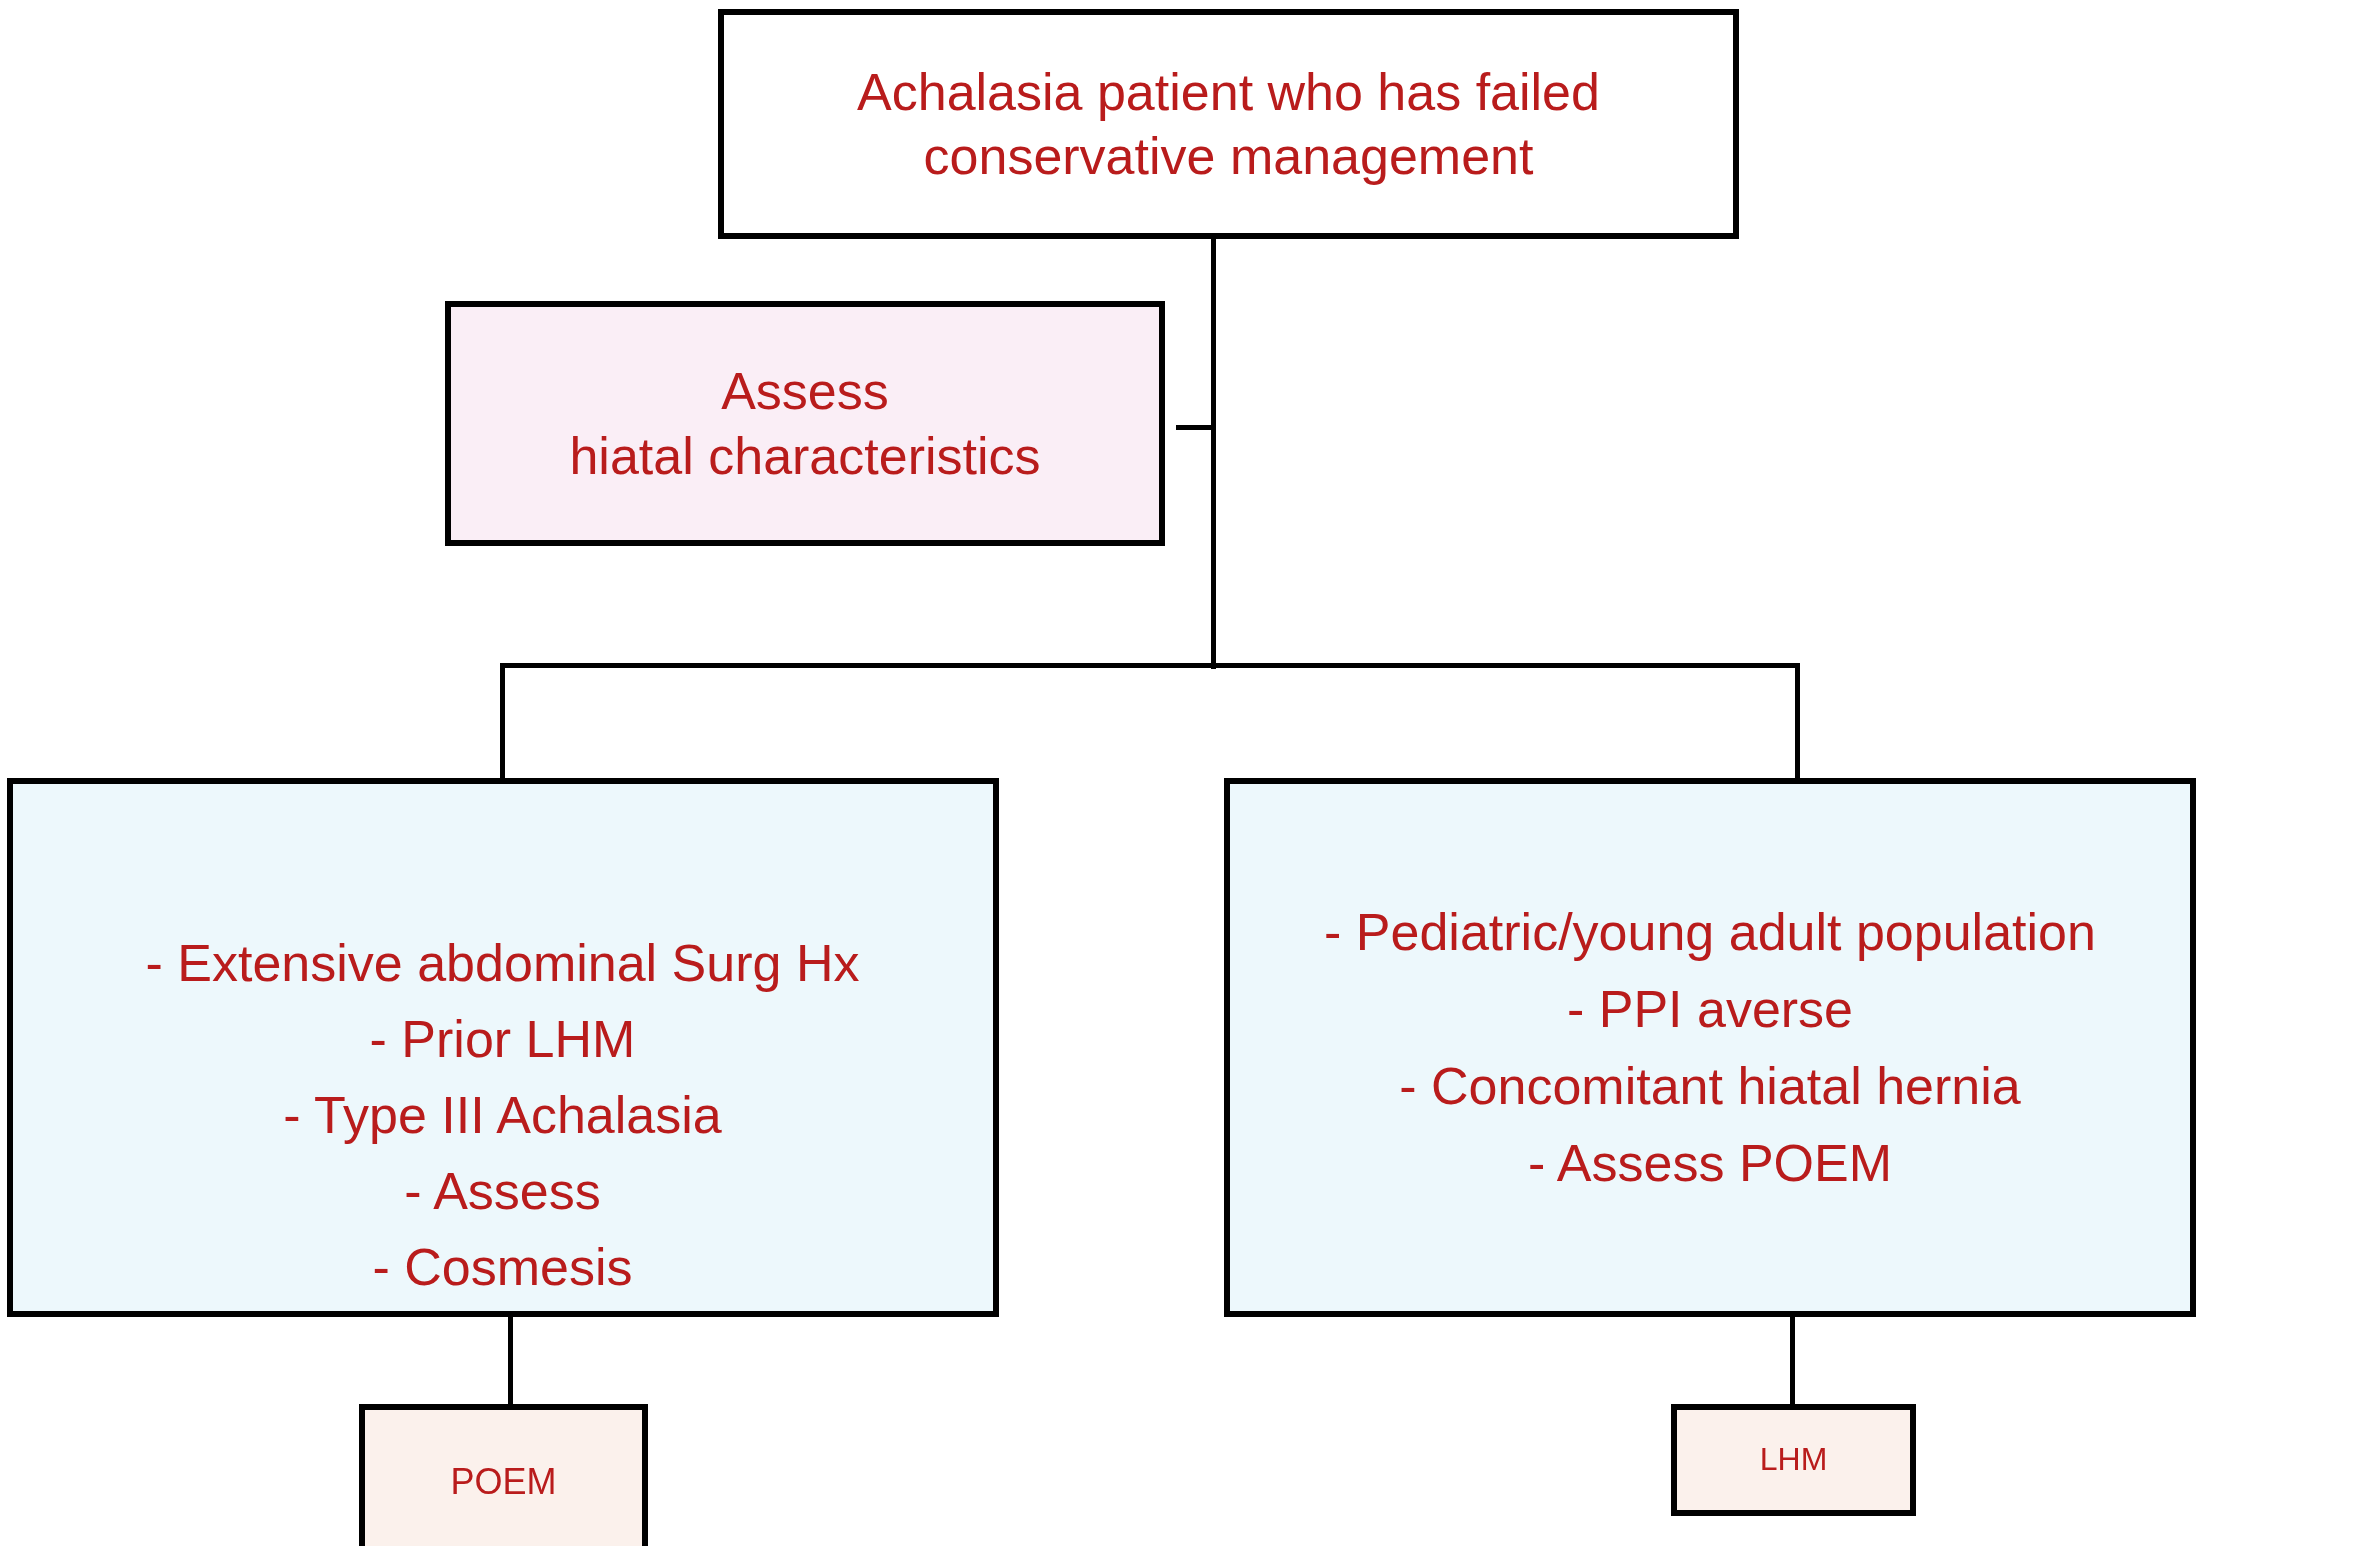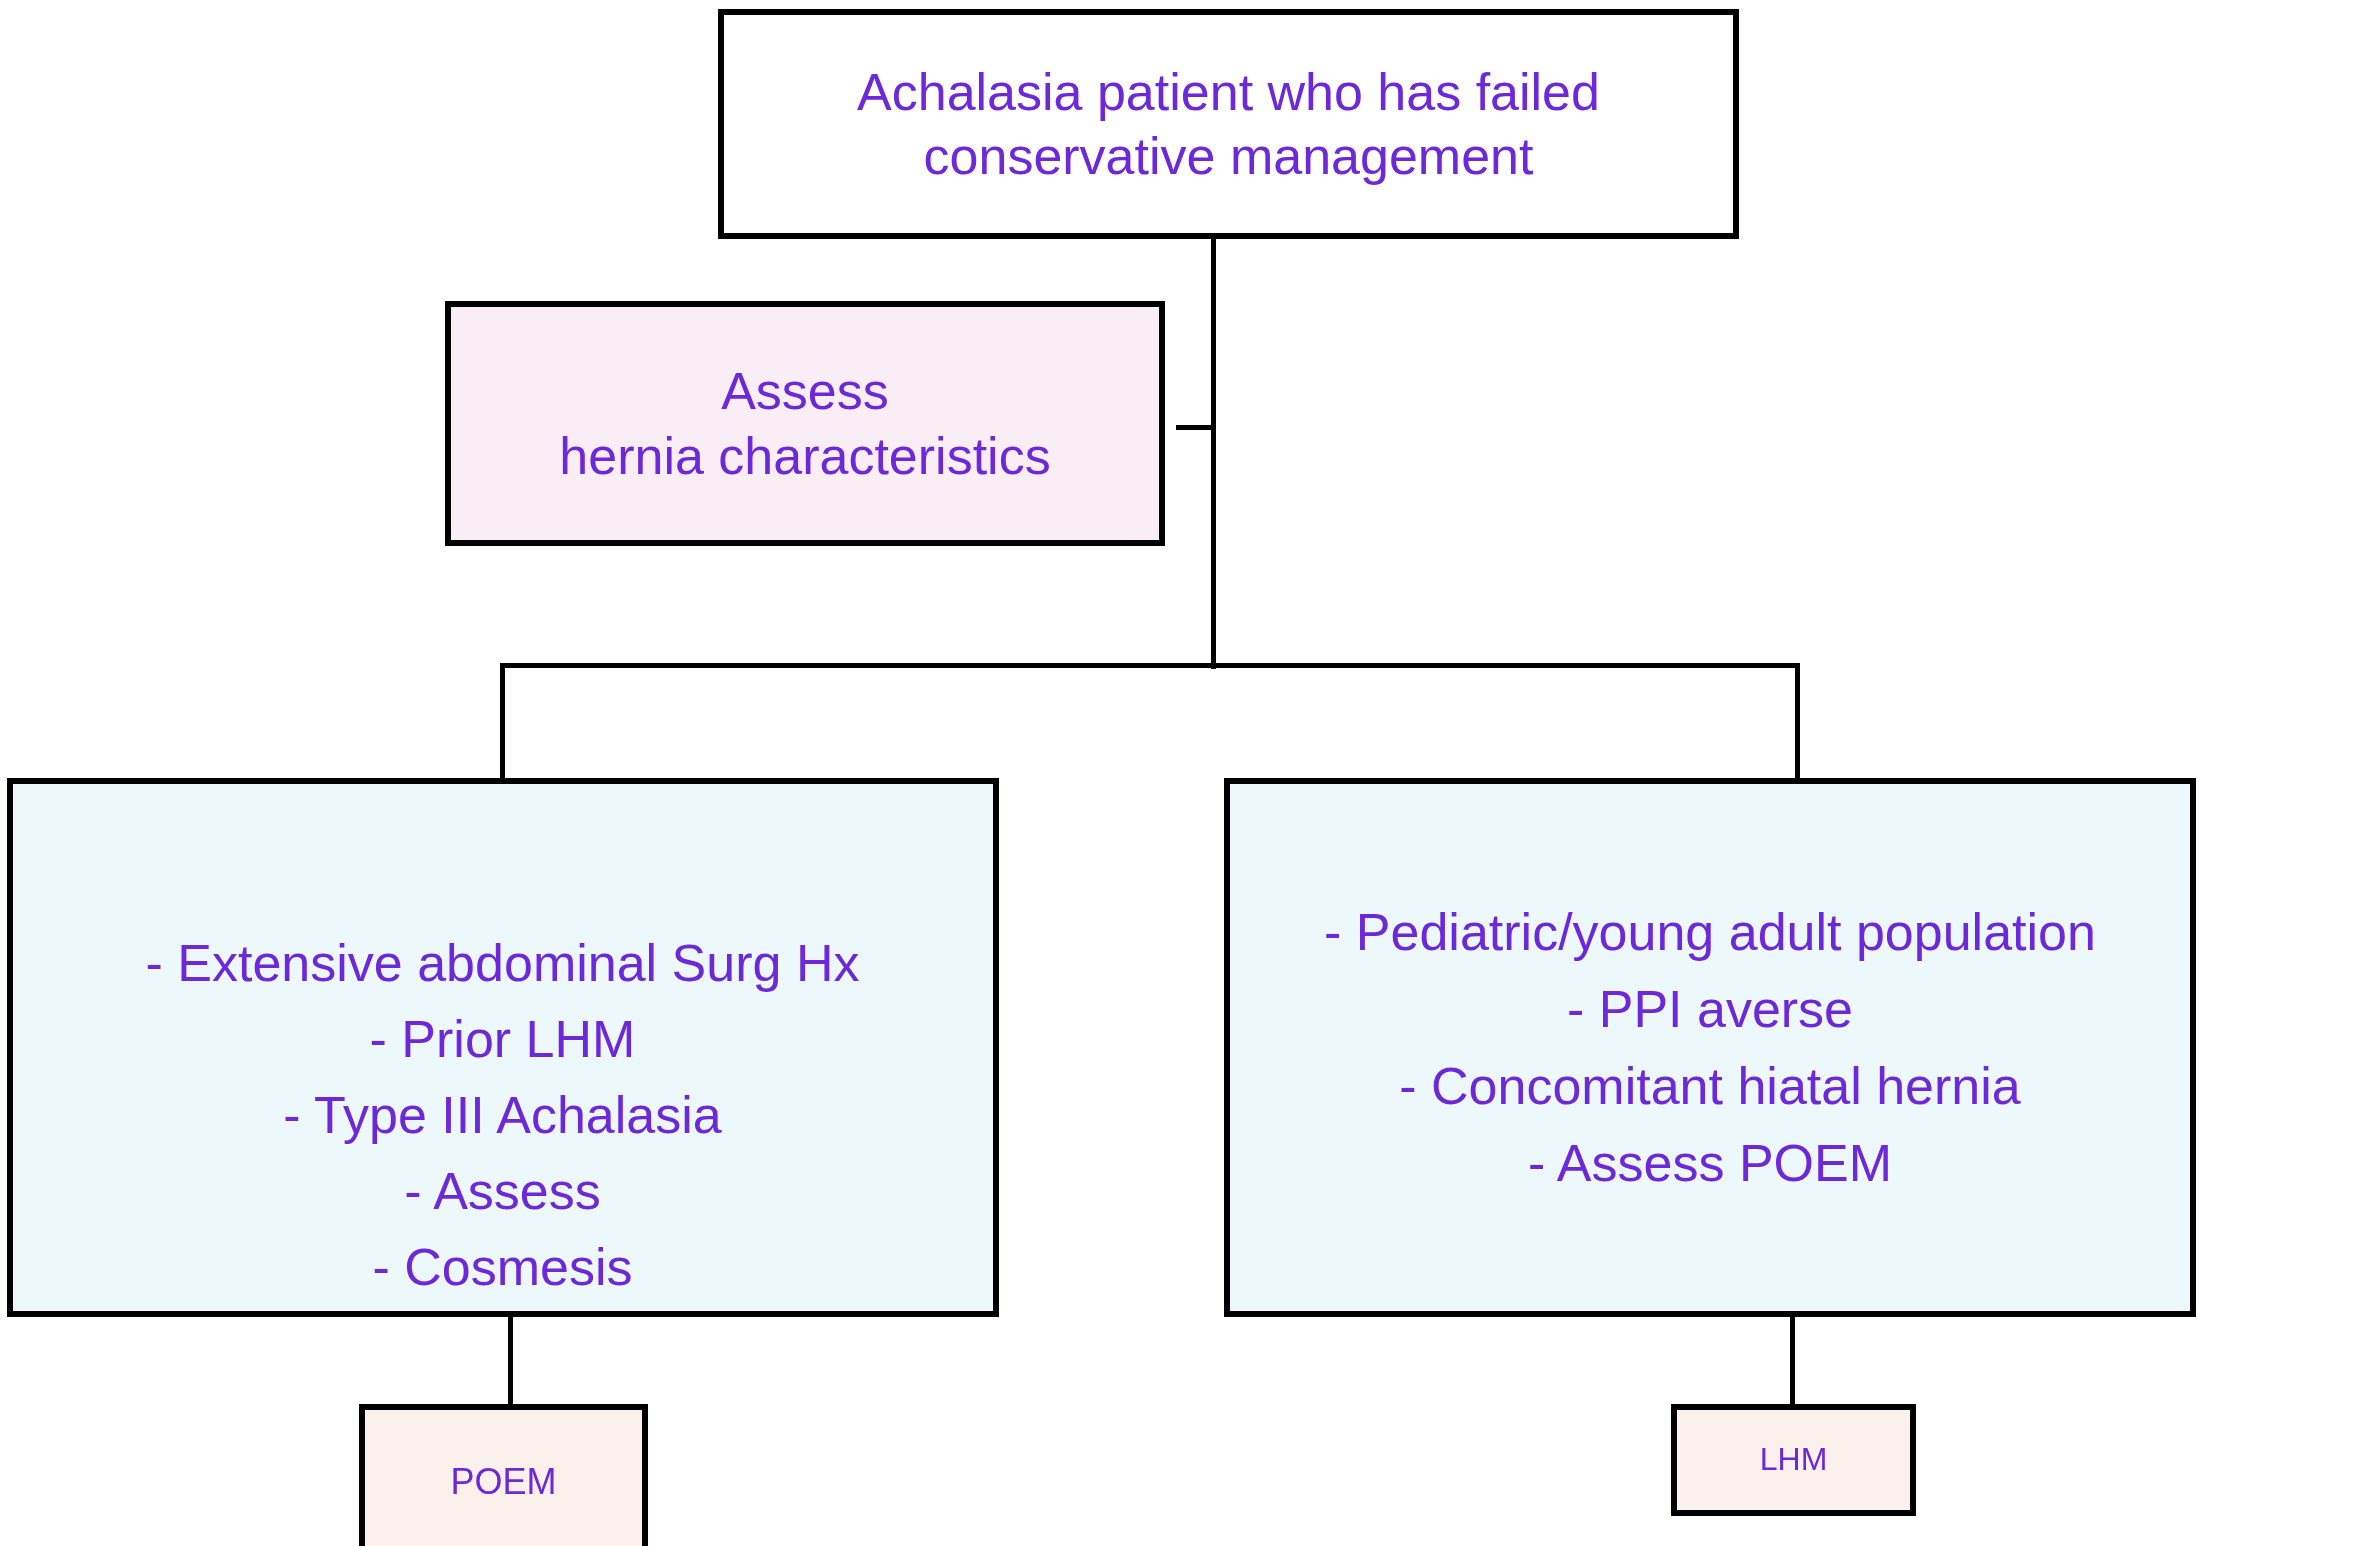--- a/index.html
+++ b/index.html
@@ -19,21 +19,21 @@
 
   
   .node {
     position: absolute;
     box-sizing: border-box;
     border: 6.5px solid #000000;
     display: flex;
     align-items: center;
     justify-content: center;
     text-align: center;
-    color: #6d28d9;
+    color: #b91c1c;
     line-height: 1.24;
   }
   .node .lines {
     width: 100%;
     padding: 0 9px;
   }
   .node .ln { display: block; white-space: nowrap; }
 
   
   #node-root {
@@ -112,21 +112,21 @@
   <div class="node" id="node-root">
     <div class="lines">
       <span class="ln">Achalasia patient who has failed</span>
       <span class="ln">conservative management</span>
     </div>
   </div>
 
   <div class="node" id="node-assess">
     <div class="lines">
       <span class="ln">Assess</span>
-      <span class="ln">hernia characteristics</span>
+      <span class="ln">hiatal characteristics</span>
     </div>
   </div>
 
   <div class="node" id="node-poem-criteria">
     <div class="lines">
       <span class="ln">- Extensive abdominal Surg Hx</span>
       <span class="ln">- Prior LHM</span>
       <span class="ln">- Type III Achalasia</span>
       <span class="ln">- Assess</span>
       <span class="ln">- Cosmesis</span>

